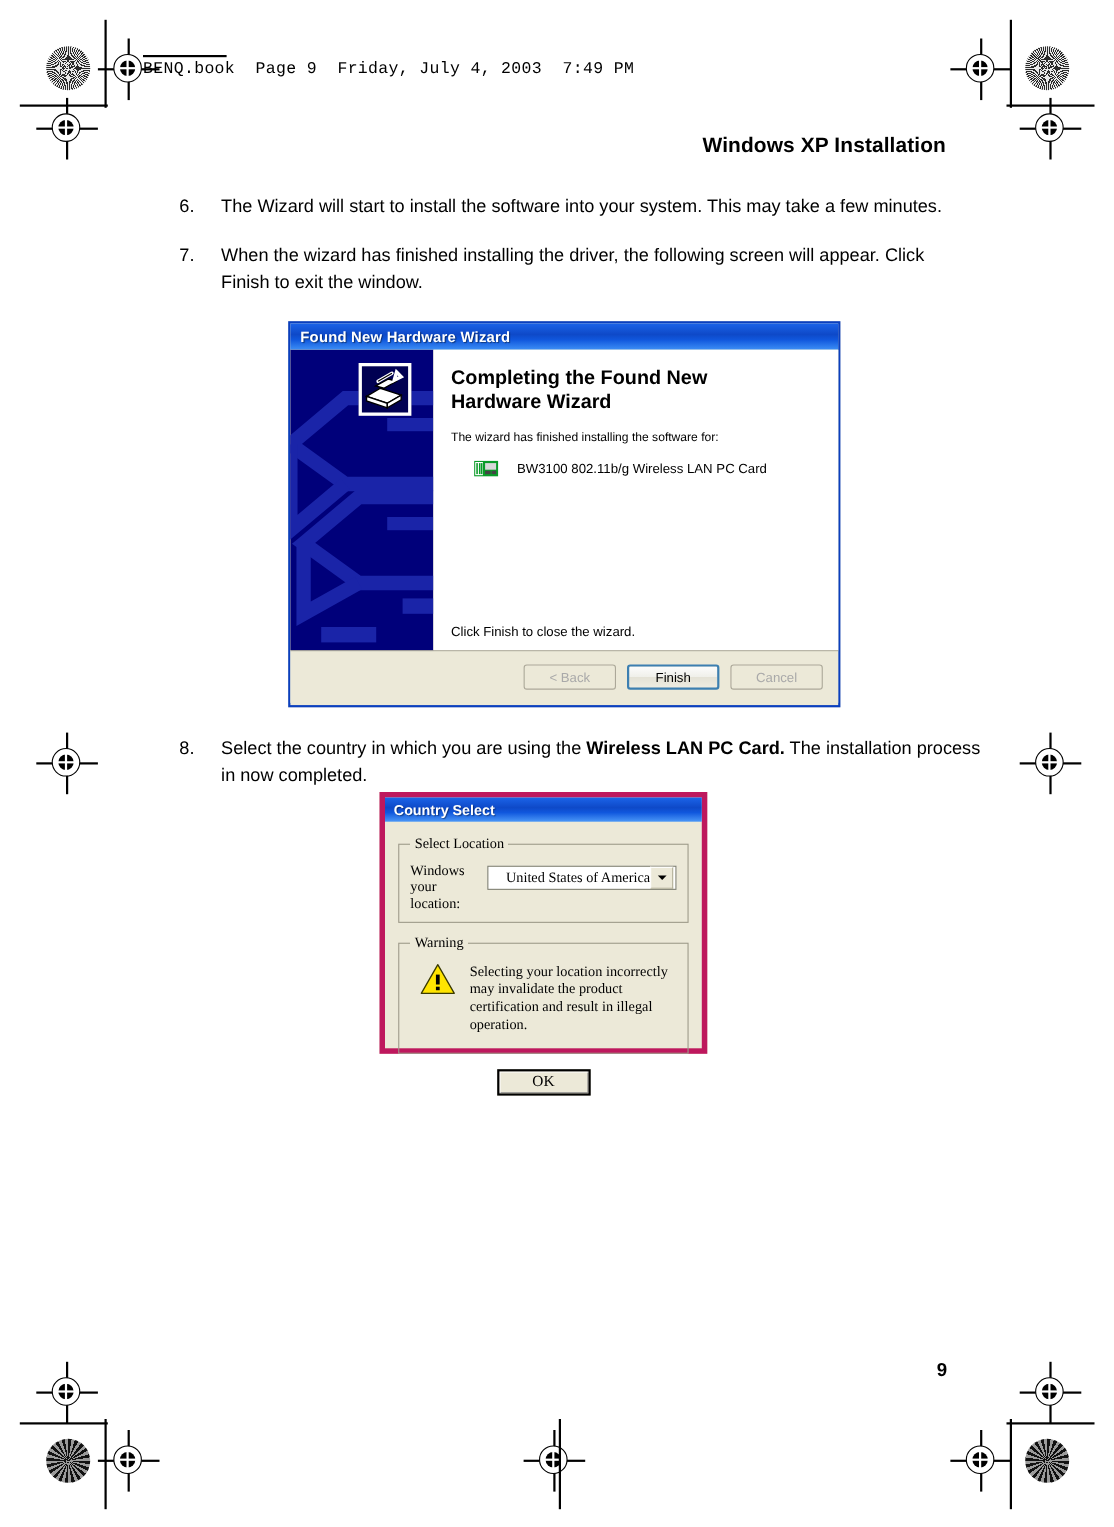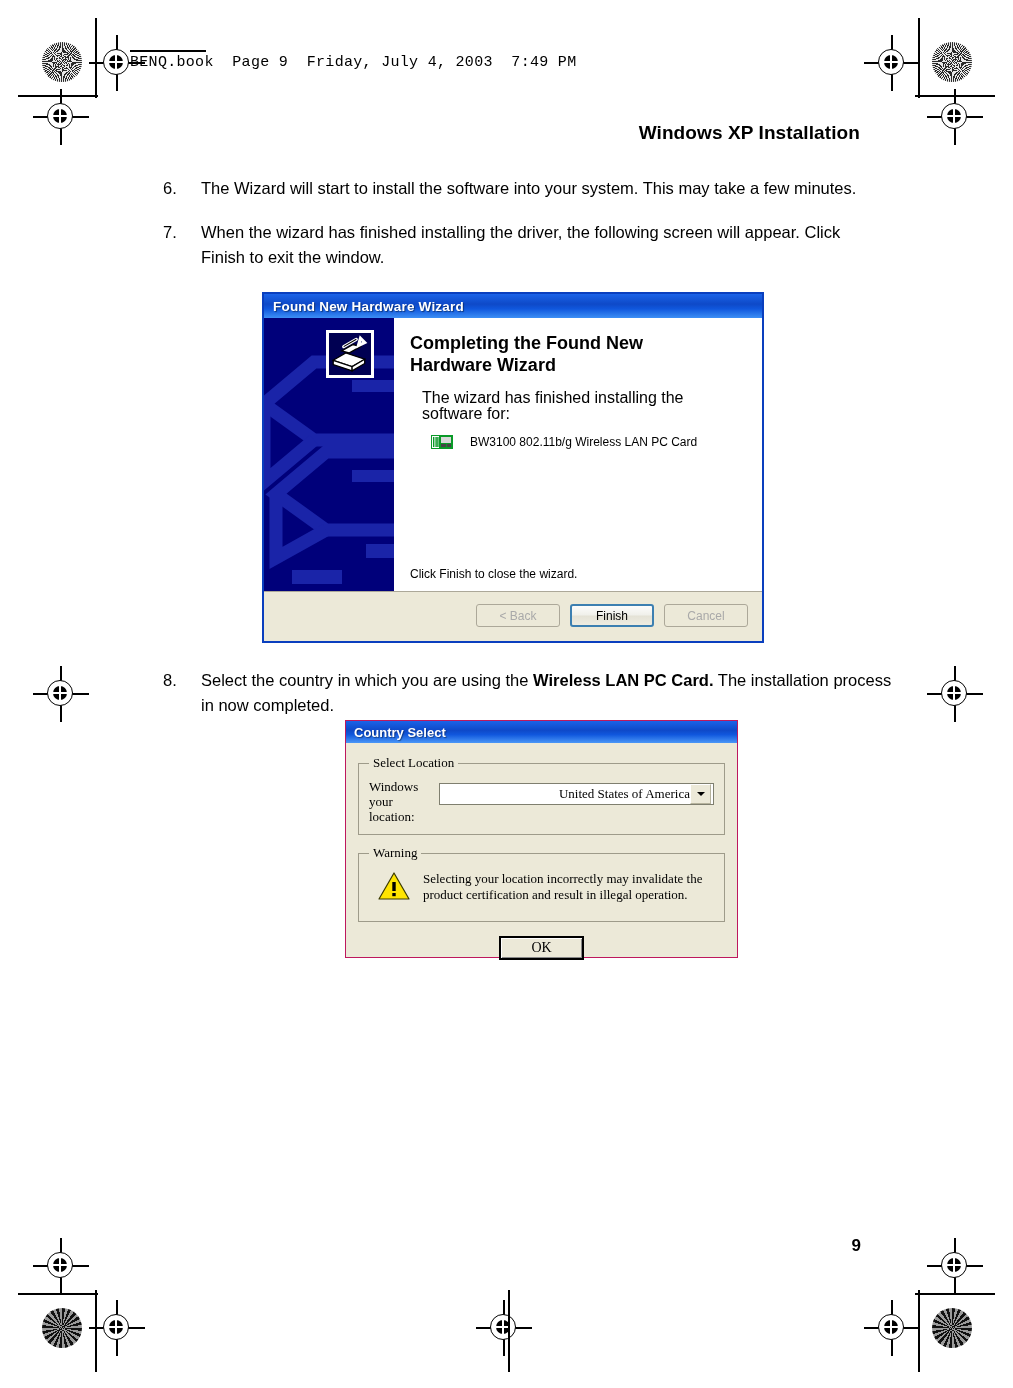--- a/index.html
+++ b/index.html
@@ -228,23 +228,23 @@
   }
   .wiz-h1 {
     font-size: 18px;
     font-weight: bold;
     line-height: 22px;
     margin: 0 0 14px 0;
     color: #000;
     width: 290px;
   }
   .wiz-p {
-    font-size: 16px;
+    font-size: 11px;
     line-height: 16px;
-    margin: 0 0 12px 12px;
+    margin: 0 0 12px 0;
   }
   .wiz-device {
     display: flex;
     align-items: center;
     gap: 17px;
     margin-top: 6px;
     padding-left: 21px;
   }
   .pccard-icon {
     width: 22px;
@@ -290,24 +290,24 @@
     border: 2px solid #3c7fb1;
     background: linear-gradient(180deg,#fcfcfc 0%, #f0f0ea 48%, #e4e2d6 52%, #eeece1 100%);
     font-weight: normal;
   }
 
   
   .country {
     position: absolute;
     left: 345px;
     top: 720px;
-    width: 393px;
+    width: 298px;
     height: 238px;
     background: #ece9d8;
-    border: 1px solid #be185d;
+    border: 5px solid #be185d;
     box-sizing: border-box;
   }
   .cs-title {
     height: 22px;
     background: linear-gradient(180deg, #1b63e8 0%, #0e49c8 42%, #1057dd 62%, #4a97f7 100%);
     display: flex;
     align-items: center;
     padding-left: 8px;
     box-sizing: border-box;
   }

